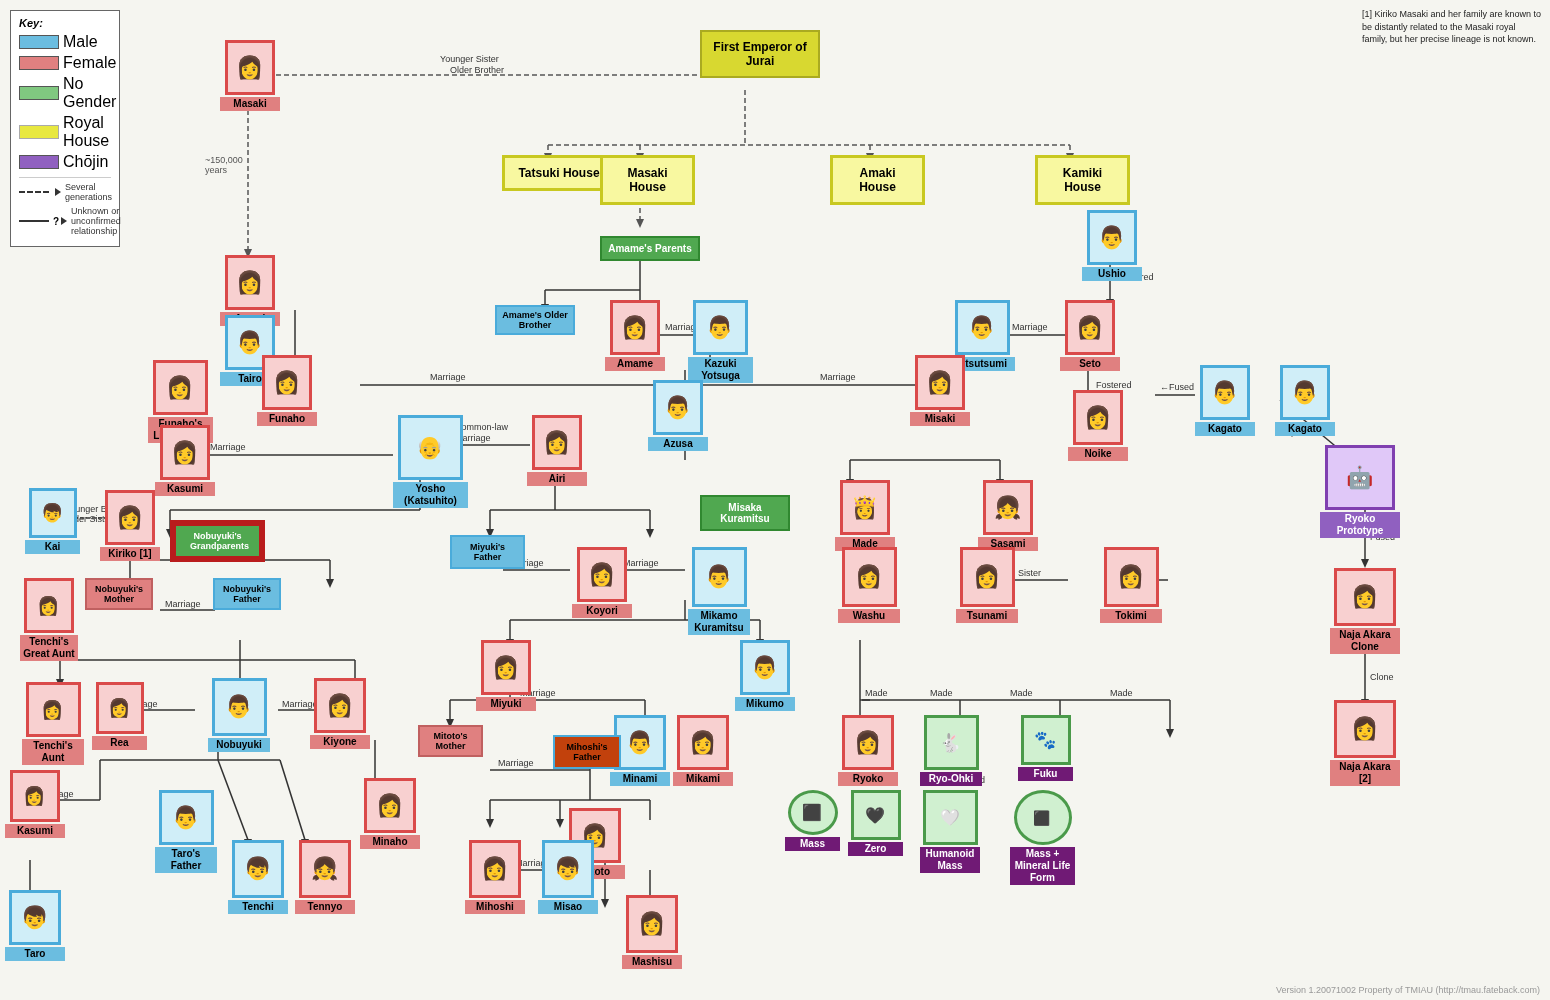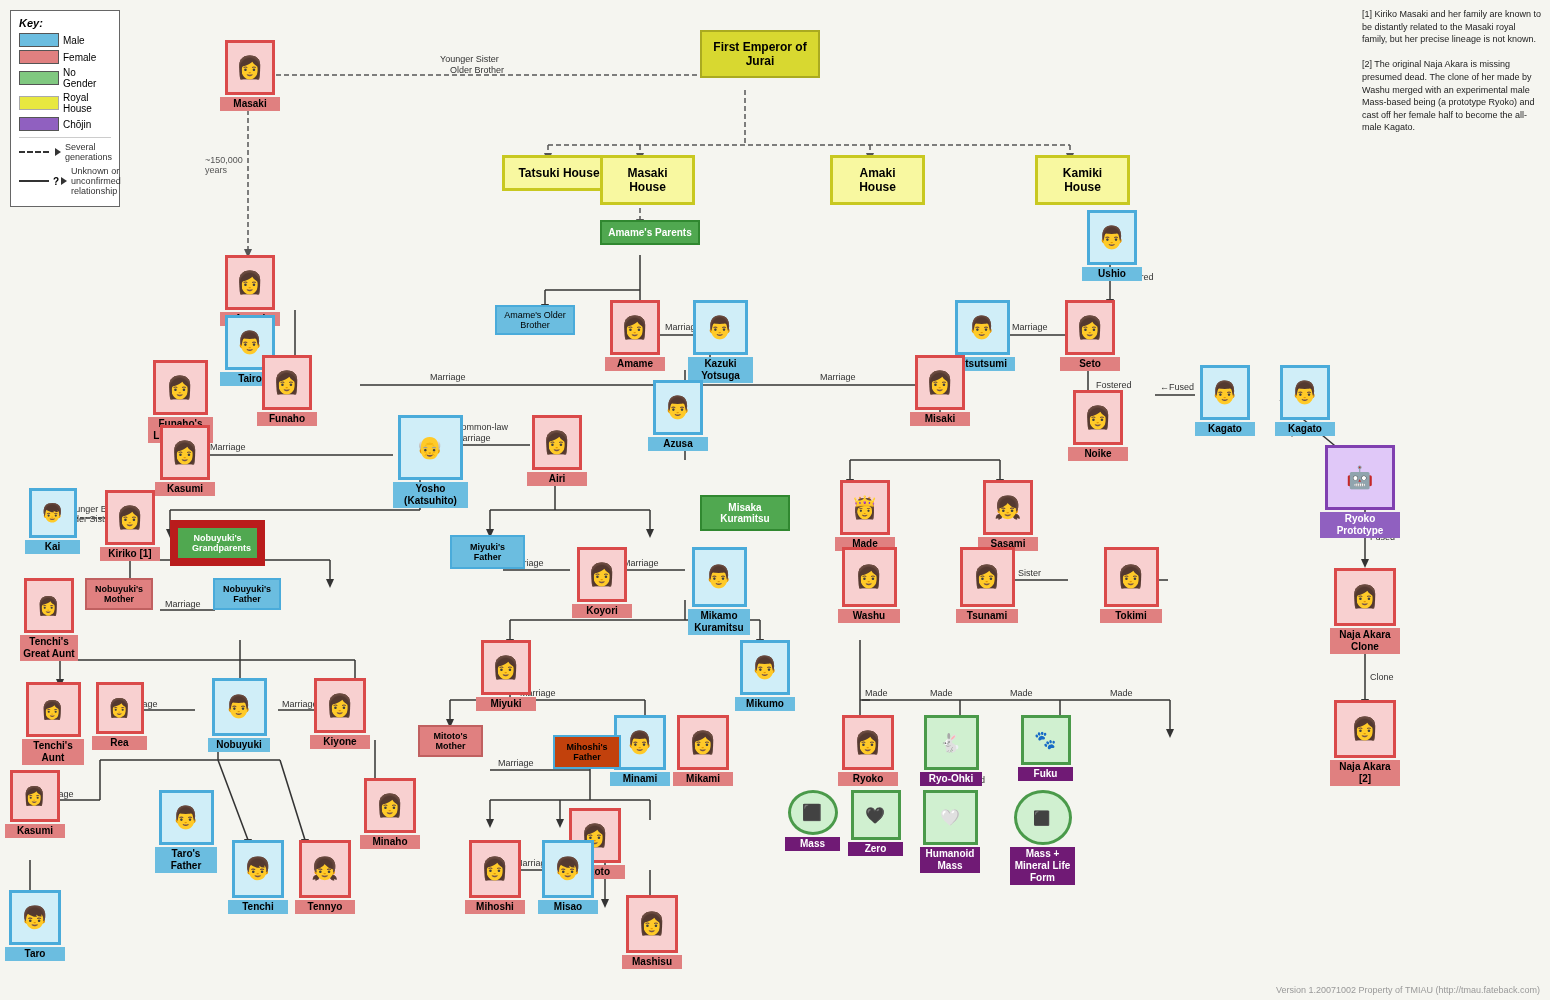--- a/index.html
+++ b/index.html
@@ -44,21 +44,21 @@
       height: 14px;
       margin-right: 4px;
       border: 1px solid #555;
       flex-shrink: 0;
     }
     .legend-box.male { background: #6bbde0; }
     .legend-box.female { background: #e08080; }
     .legend-box.no-gender { background: #80c880; }
     .legend-box.royal { background: #e8e840; border-color: #aaa; }
     .legend-box.chojin { background: #9060c0; }
-    .legend-text { font-size: 10px; }
+    .legend-text { font-size: 16px; }
 
     .legend-line-section {
       margin-top: 6px;
       border-top: 1px solid #ccc;
       padding-top: 4px;
     }
     .legend-line-item {
       display: flex;
       align-items: center;
       margin-bottom: 4px;
@@ -433,21 +433,20 @@
           <div class="legend-arrow"></div>
         </div>
         <span class="legend-line-text">Unknown or<br>unconfirmed<br>relationship</span>
       </div>
     </div>
   </div>
 
   <div class="footnote">
     <p>[1] Kiriko Masaki and her family are known to be distantly related to the Masaki royal family, but her precise lineage is not known.</p>
     <br>
-    <p>[2] The original Naja Akara is missing presumed dead. The clone of her made by Washu merged with an experimental male Mass-based being (a prototype Ryoko) and cast off her female half to become the all-male Kagato.</p>
   </div>
 
   <div class="node" style="left:700px;top:30px;width:120px;">
     <div style="background:#d8d830;border:2px solid #aaaa20;padding:8px 6px;font-size:12px;font-weight:bold;text-align:center;">
       <span>First Emperor
 of Jurai</span>
     </div>
   </div>
 
   <div class="node" style="left:220px;top:40px;width:60px;">
@@ -486,29 +485,29 @@
     <div class="node-label name-female">Asumi</div>
   </div>
 
   <div class="node" style="left:220px;top:315px;width:60px;">
     <div class="char-portrait male-border" style="width:50px;height:55px;">
       <div class="face-placeholder">👨</div>
     </div>
     <div class="node-label name-male">Tairo</div>
   </div>
 
-  <div class="node" style="left:600px;top:220px;width:100px;">
+  <div class="node" style="left:600px;top:236px;width:100px;">
     <div style="background:#50a850;border:2px solid #308830;padding:5px 6px;color:#fff;font-size:10px;font-weight:bold;text-align:center;">
       <span>Amame's
 Parents</span>
     </div>
   </div>
 
   <div class="node" style="left:495px;top:305px;width:80px;">
-    <div style="background:#6bbde0;border:2px solid #4aabda;padding:3px 4px;font-size:9px;font-weight:normal;text-align:center;">
+    <div style="background:#6bbde0;border:2px solid #4aabda;padding:3px 4px;font-size:9px;font-weight:bold;text-align:center;">
       <span>Amame's
 Older Brother</span>
     </div>
   </div>
 
   <div class="node" style="left:605px;top:300px;width:60px;">
     <div class="char-portrait female-border" style="width:50px;height:55px;">
       <div class="face-placeholder">👩</div>
     </div>
     <div class="node-label name-female">Amame</div>
@@ -637,21 +636,21 @@
   </div>
 
   <div class="node" style="left:100px;top:490px;width:60px;">
     <div class="char-portrait female-border" style="width:50px;height:55px;">
       <div class="face-placeholder">👩</div>
     </div>
     <div class="node-label name-female">Kiriko [1]</div>
   </div>
 
   <div class="node" style="left:170px;top:520px;width:95px;">
-    <div style="background:#50a850;border:8px solid #b91c1c;padding:5px 14px;color:#fff;font-size:9px;font-weight:bold;text-align:center;">
+    <div style="background:#50a850;border:6px solid #b91c1c;padding:5px 14px;color:#fff;font-size:9px;font-weight:bold;text-align:center;">
       <span>Nobuyuki's
 Grandparents</span>
     </div>
   </div>
 
   <div class="node" style="left:700px;top:495px;width:90px;">
     <div style="background:#50a850;border:2px solid #308830;padding:5px 6px;color:#fff;font-size:10px;font-weight:bold;text-align:center;">
       <span>Misaka
 Kuramitsu</span>
     </div>

